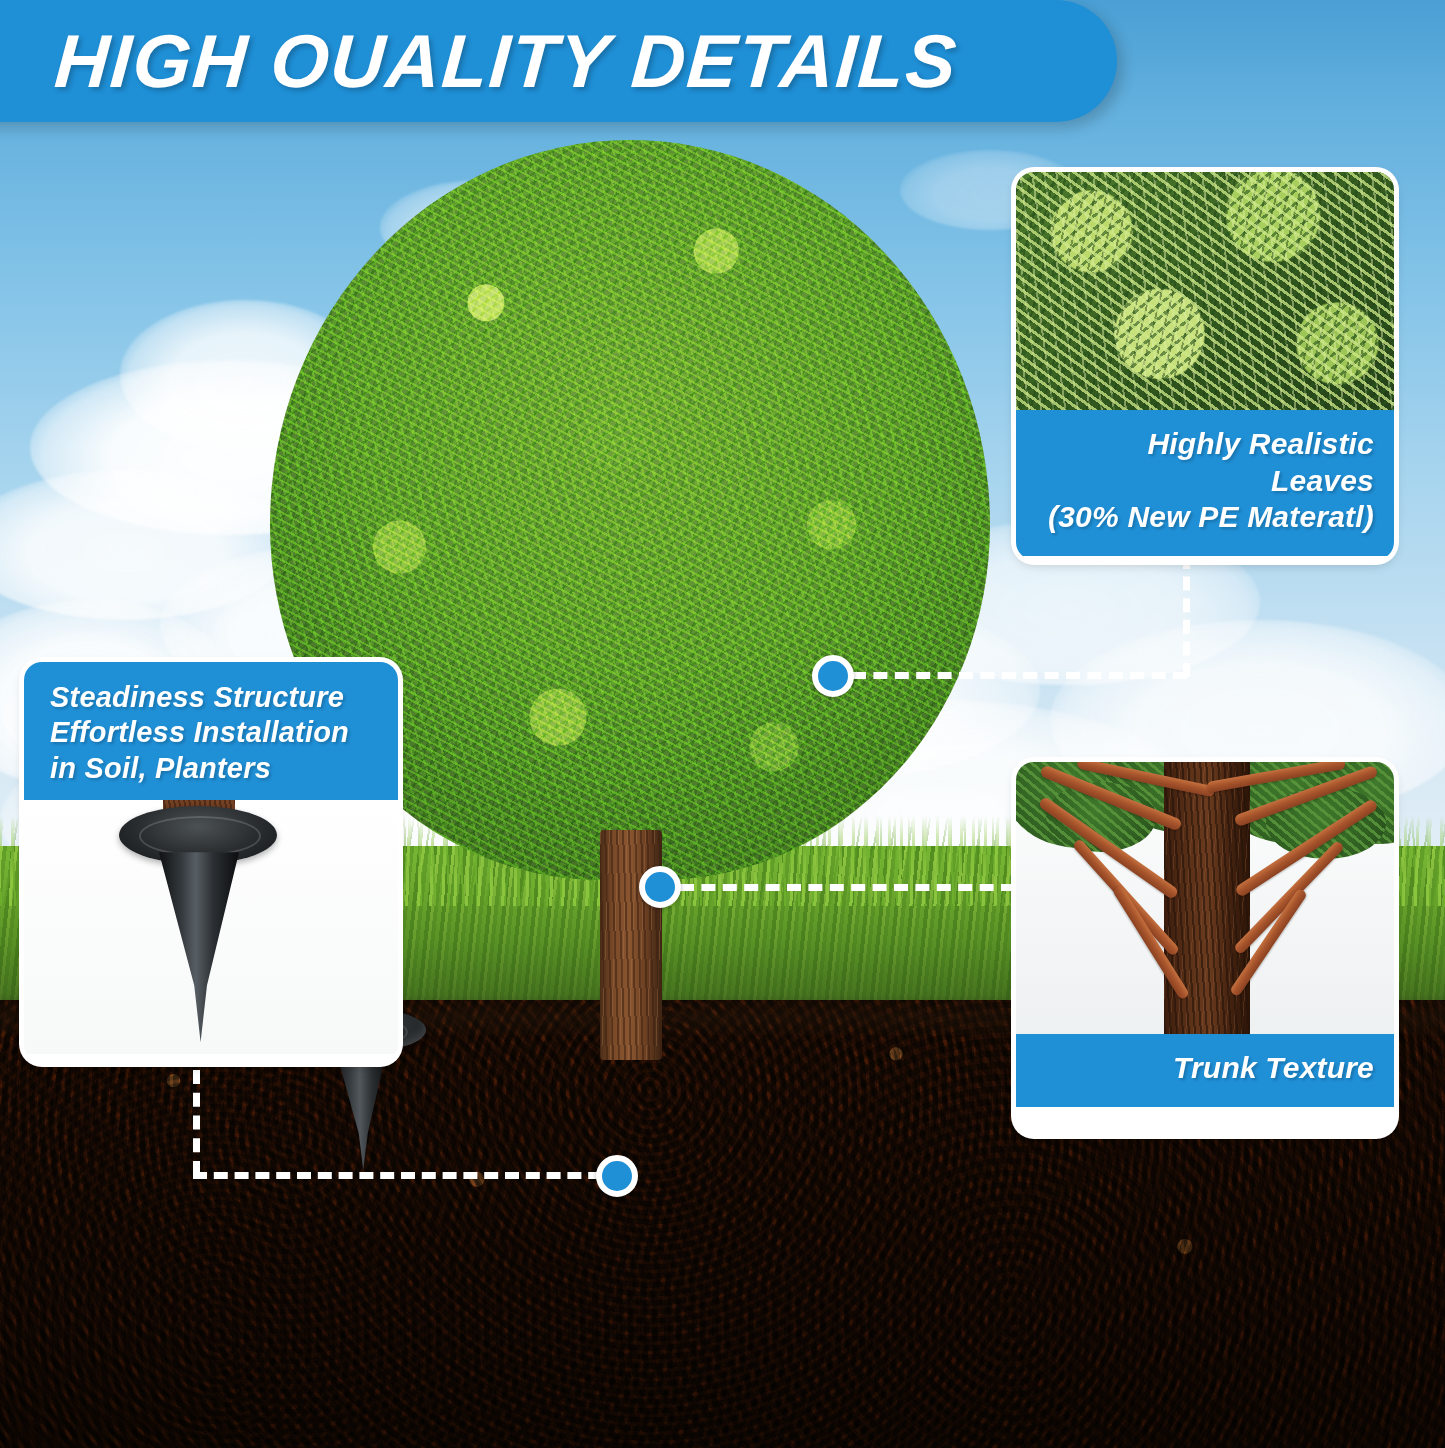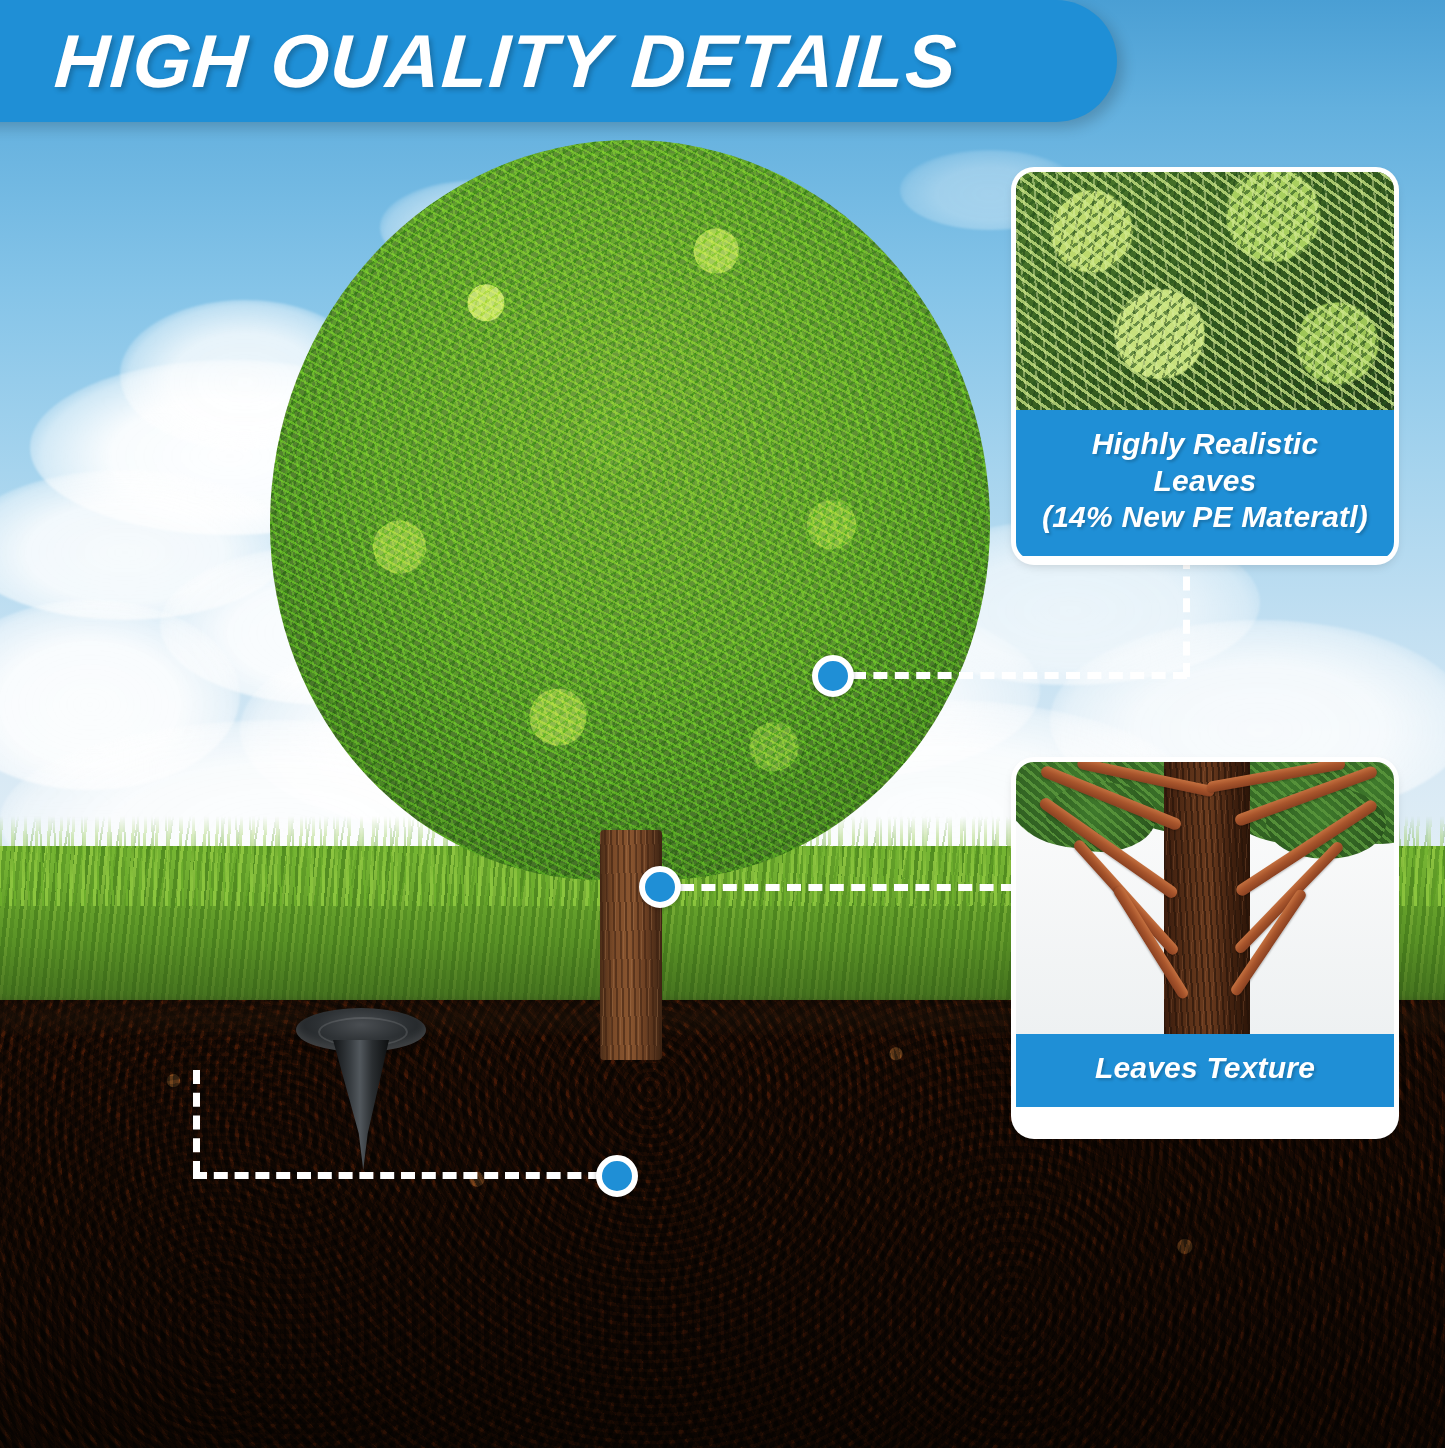--- a/index.html
+++ b/index.html
@@ -227,21 +227,21 @@
     color:#ffffff;
     font-weight:bold;
     font-style:italic;
     font-size:30px;
     line-height:1.22;
     padding:16px 20px 20px 20px;
     font-family:"Liberation Sans", sans-serif;
     text-shadow:2px 2px 3px rgba(0,0,0,0.20);
     letter-spacing:0.2px;
   }
-  .card-label.center { text-align:center; }
+  .card-label.center { text-align:right; }
 
   
   .card-leaves { left:1016px; top:172px; width:378px; height:388px; }
   .card-leaves .card-photo { height:238px; }
   .leaf-photo {
     position:absolute; inset:0;
     background:
       repeating-linear-gradient(36deg, rgba(205,232,135,0.75) 0 3px, rgba(0,0,0,0) 3px 9px),
       repeating-linear-gradient(-40deg, rgba(40,85,28,0.6) 0 3px, rgba(0,0,0,0) 3px 10px),
       repeating-linear-gradient(82deg, rgba(225,242,170,0.45) 0 2px, rgba(0,0,0,0) 2px 12px),
@@ -352,21 +352,21 @@
   <div class="header-banner">
     <div class="header-title">HIGH OUALITY DETAILS</div>
   </div>
 
   <div class="card card-leaves">
     <div class="card-photo">
       <div class="leaf-photo"></div>
     </div>
     <div class="card-label center">
       <div>Highly Realistic Leaves</div>
-      <div>(14% New PE Materatl)</div>
+      <div>(30% New PE Materatl)</div>
     </div>
   </div>
 
   <div class="card card-trunk">
     <div class="card-photo">
       <div class="trunk-photo">
 
         <div class="foliage-blob" style="left:-10px; top:-24px; width:150px; height:110px;"></div>
         <div class="foliage-blob" style="left:90px;  top:-34px; width:160px; height:105px;"></div>
         <div class="foliage-blob" style="left:200px; top:-28px; width:160px; height:110px;"></div>
@@ -383,18 +383,32 @@
         <div class="branch" style="left:60px;  top:10px;  width:140px; height:11px; transform:rotate(12deg);"></div>
 
         <div class="branch" style="left:215px; top:28px;  width:150px; height:12px; transform:rotate(-20deg);"></div>
         <div class="branch" style="left:208px; top:80px;  width:165px; height:12px; transform:rotate(-33deg);"></div>
         <div class="branch" style="left:198px; top:130px; width:150px; height:11px; transform:rotate(-46deg);"></div>
         <div class="branch" style="left:190px; top:175px; width:125px; height:11px; transform:rotate(-56deg);"></div>
         <div class="branch" style="left:190px; top:8px;   width:140px; height:11px; transform:rotate(-10deg);"></div>
       </div>
     </div>
     <div class="card-label center">
-      <div>Leaves Texture</div>
-    </div>
-  </div>
-
+      <div>Trunk Texture</div>
+    </div>
+  </div>
+
+  <div class="card card-stake">
+    <div class="card-label">
+      <div>Steadiness Structure</div>
+      <div>Effortless Installation</div>
+      <div>in Soil, Planters</div>
+    </div>
+    <div class="card-photo">
+      <div class="stake-photo">
+        <div class="sp-stub"></div>
+        <div class="sp-disc"></div>
+        <div class="sp-cone"></div>
+      </div>
+    </div>
+  </div>
 
 </div>
 
 </body></html>

